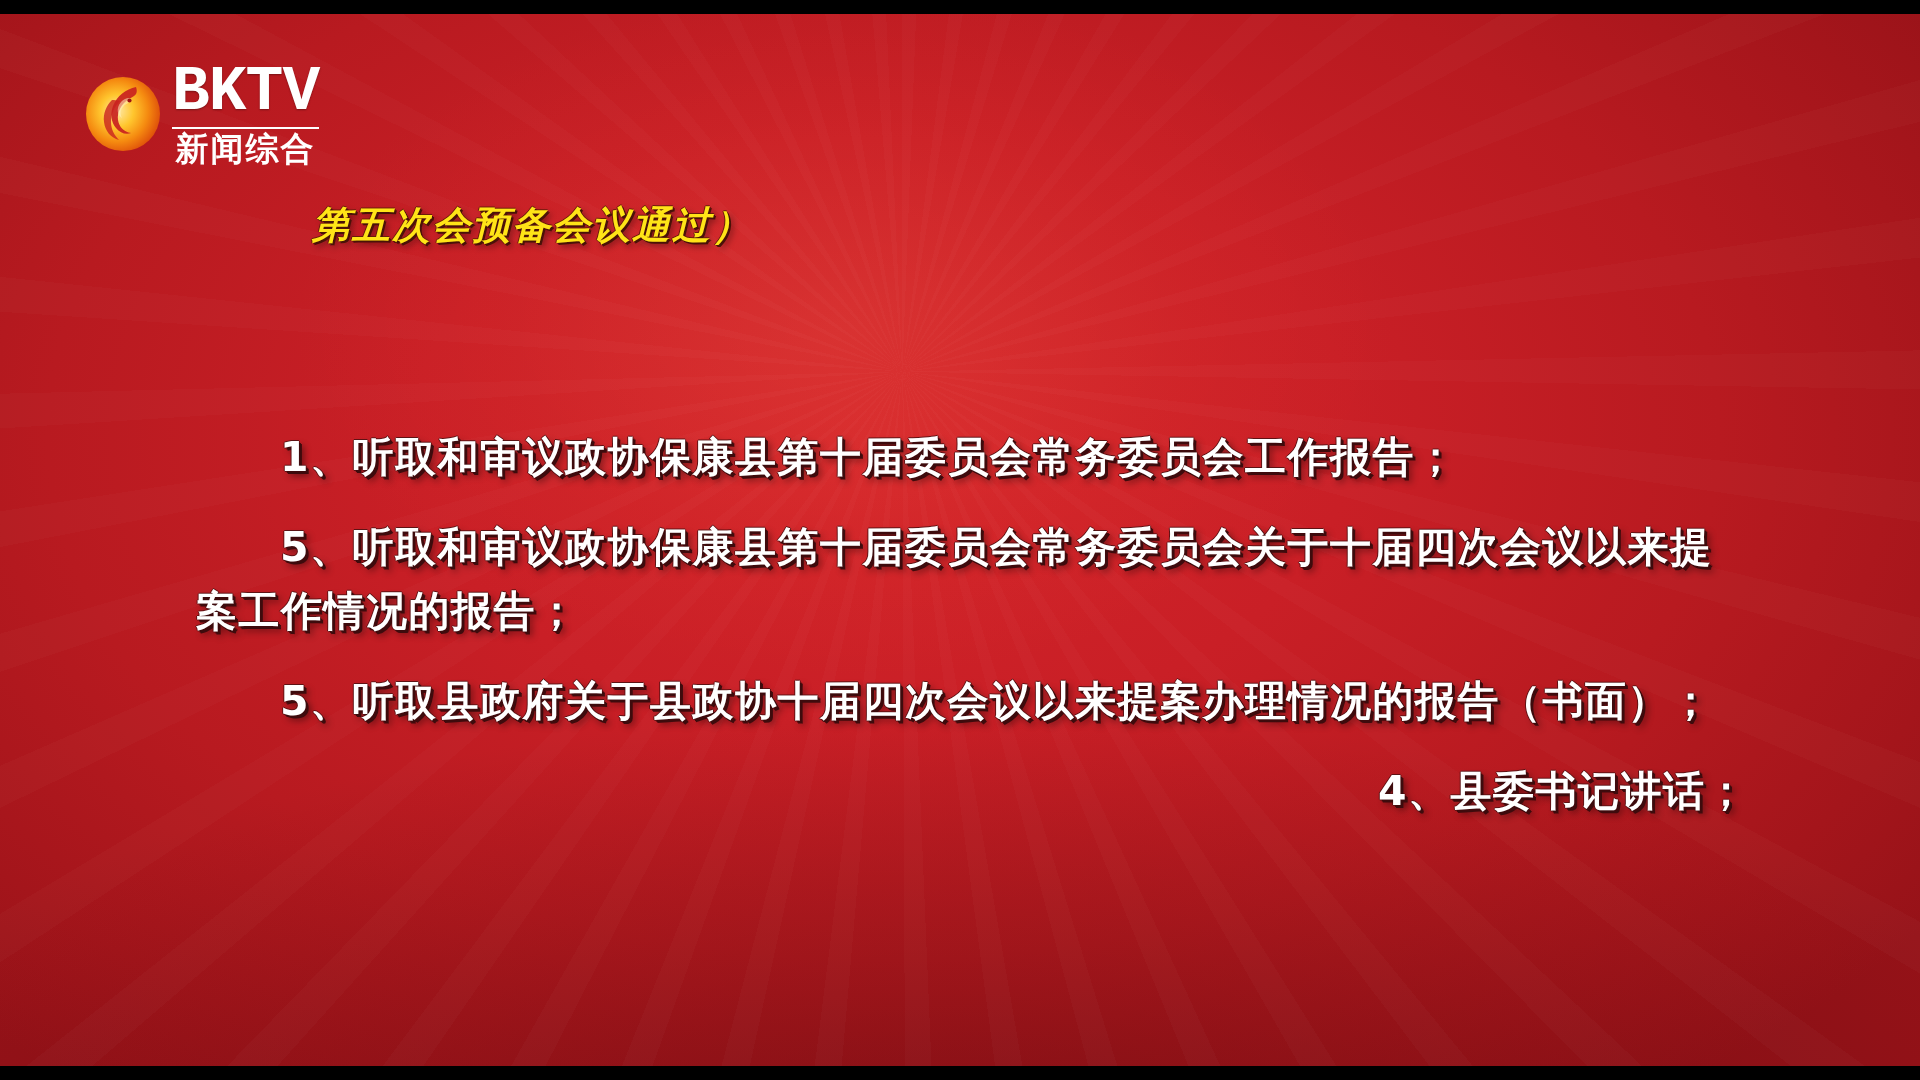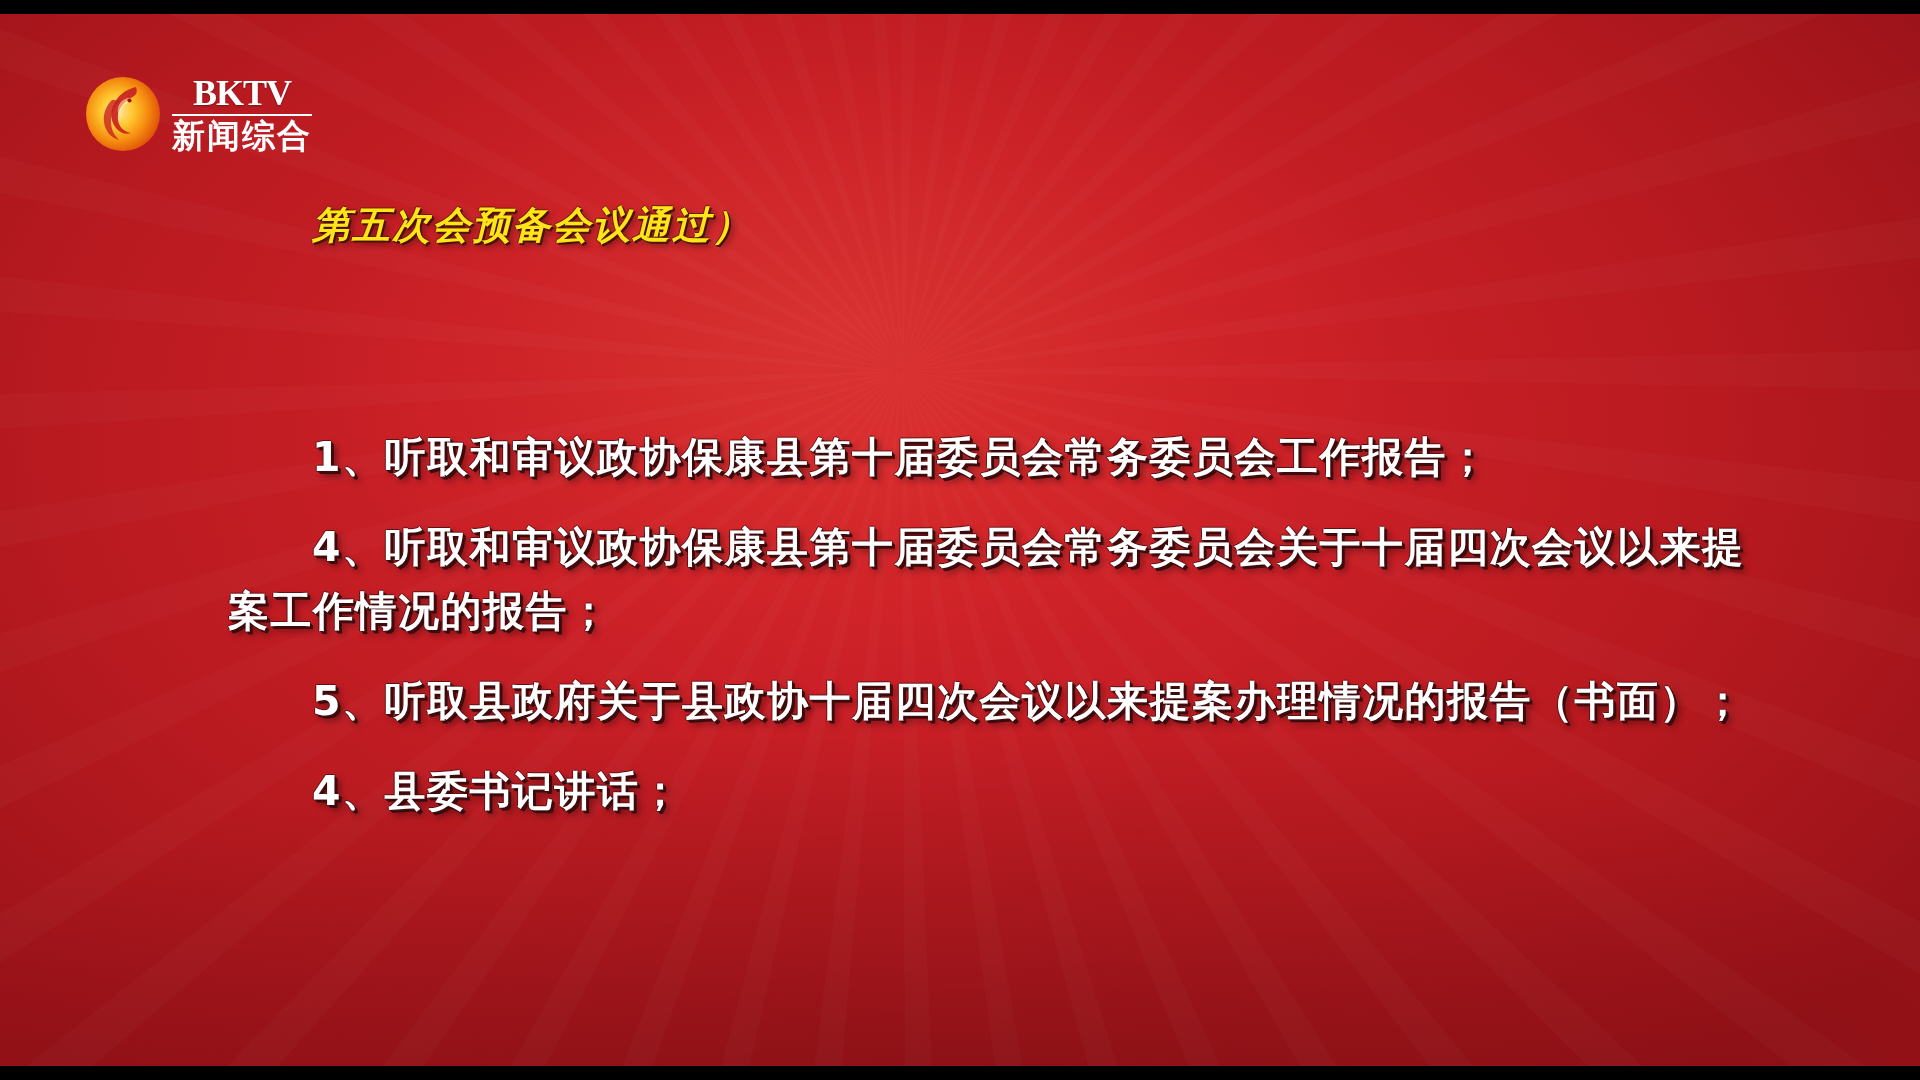--- a/index.html
+++ b/index.html
@@ -44,22 +44,22 @@
   }
 
   
   #logo {
     position:absolute; left:84px; top:50px; width:290px; height:100px;
     display:flex; align-items:center; gap:10px; z-index:10;
   }
   .logo-mark { width:78px; height:78px; flex:0 0 78px; position:relative; }
   .logo-text { display:flex; flex-direction:column; align-items:center; }
   .logo-bktv {
-    font-family:Liberation Serif, serif;
-    font-weight:700; font-size:36px; line-height:.96; color:#ffffff;
+    font-family:Liberation Mono, monospace;
+    font-weight:700; font-size:63px; line-height:.96; color:#ffffff;
     letter-spacing:-1px; text-shadow:0 1px 2px rgba(0,0,0,.35);
   }
   .logo-rule { width:100%; height:2px; background:#ffffff; margin:3px 0 3px; }
   .logo-sub {
     font-family:Liberation Sans, sans-serif;
     font-weight:700; font-size:33px; line-height:1; color:#ffffff;
     letter-spacing:2px;
   }
 
   
@@ -94,24 +94,23 @@
   #agenda {
     position:absolute; left:196px; top:412px; width:1552px; z-index:10;
     font-family:"DejaVu Sans", sans-serif;
     font-weight:700; font-size:41px; line-height:1.56;
     color:#ffffff; letter-spacing:1.5px;
     text-shadow:
       3px 3px 0 #3e0b0d, 2px 2px 0 #3e0b0d,
       -1px 0 0 #5e1214, 0 -1px 0 #5e1214,
       1px 0 0 #5e1214, 0 1px 0 #5e1214,
       5px 5px 7px rgba(0,0,0,.45);
-    margin-left: 32px;
   }
   .agenda-item { display:block; text-indent:84px; margin-bottom:26px; }
-  .agenda-item:last-child { margin-bottom:0; }
+  .agenda-item:last-child { margin-bottom:0;text-align:right; }
 </style>
 </head>
 <body>
 
 <div id="screen">
 
   <div class="letterbox top"></div>
 
   <div id="stage">
 
@@ -140,21 +139,21 @@
       </div>
     </div>
 
 
     <div id="subtitle">
       <span class="sub-line l2">第五次会预备会议通过）</span>
     </div>
 
     <div id="agenda">
       <span class="agenda-item">1、听取和审议政协保康县第十届委员会常务委员会工作报告；</span>
-      <span class="agenda-item">4、听取和审议政协保康县第十届委员会常务委员会关于十届四次会议以来提案工作情况的报告；</span>
+      <span class="agenda-item">5、听取和审议政协保康县第十届委员会常务委员会关于十届四次会议以来提案工作情况的报告；</span>
       <span class="agenda-item">5、听取县政府关于县政协十届四次会议以来提案办理情况的报告（书面）；</span>
       <span class="agenda-item">4、县委书记讲话；</span>
     </div>
 
   </div>
 
   <div class="letterbox bottom"></div>
 </div>
 
 </body></html>

